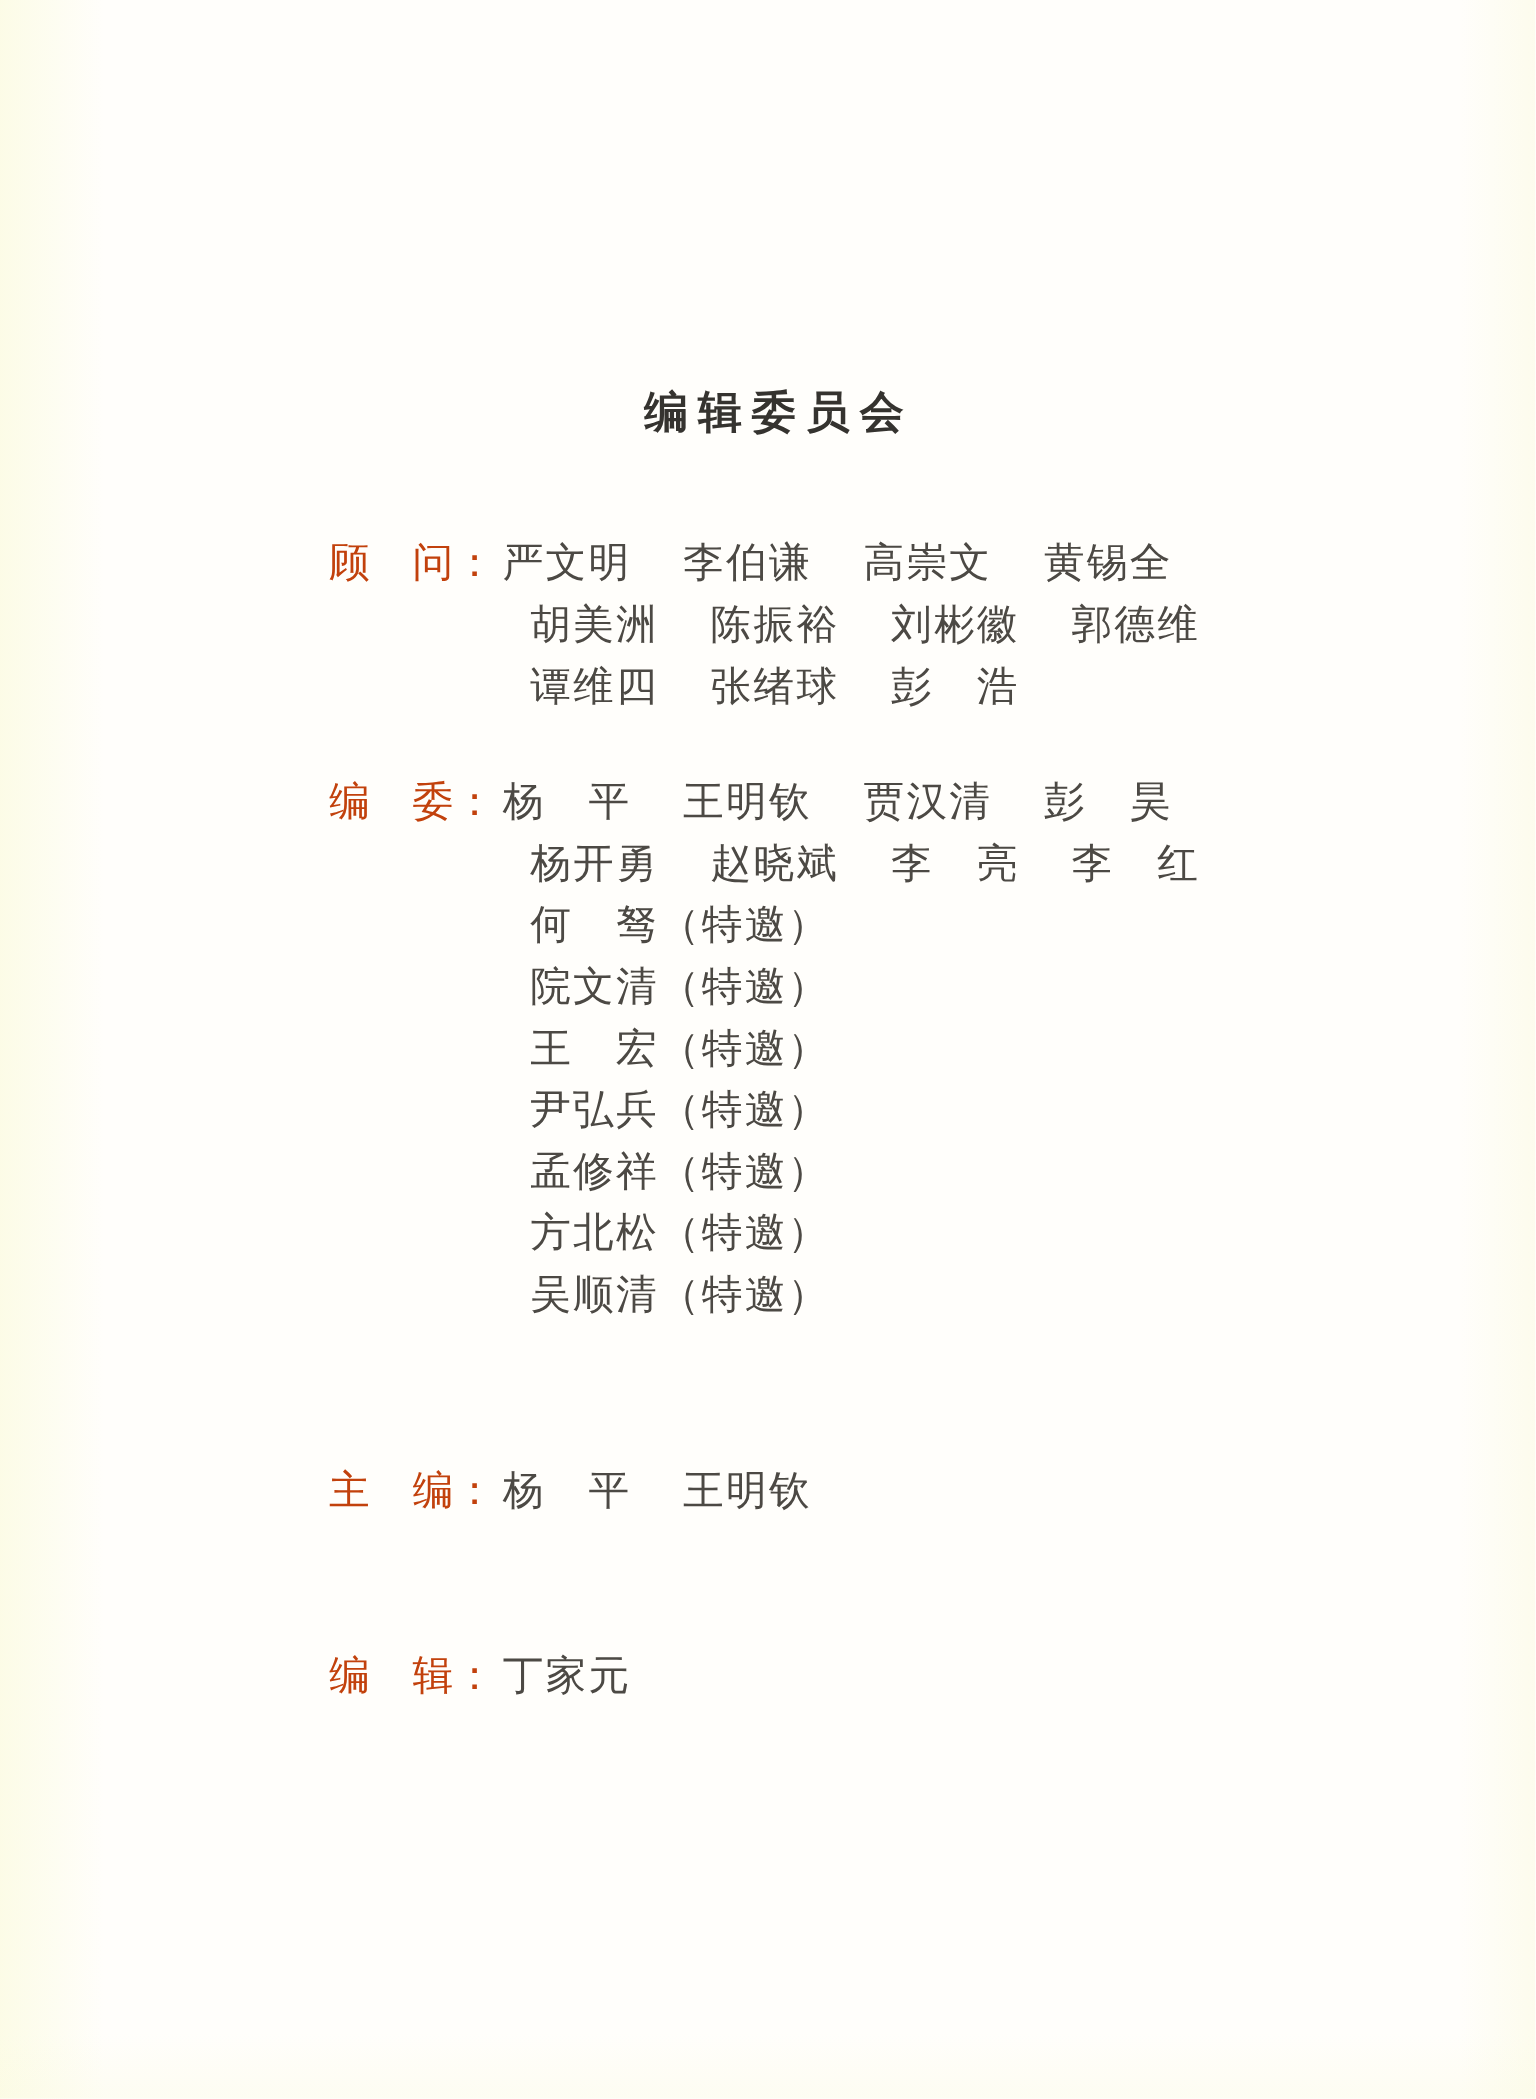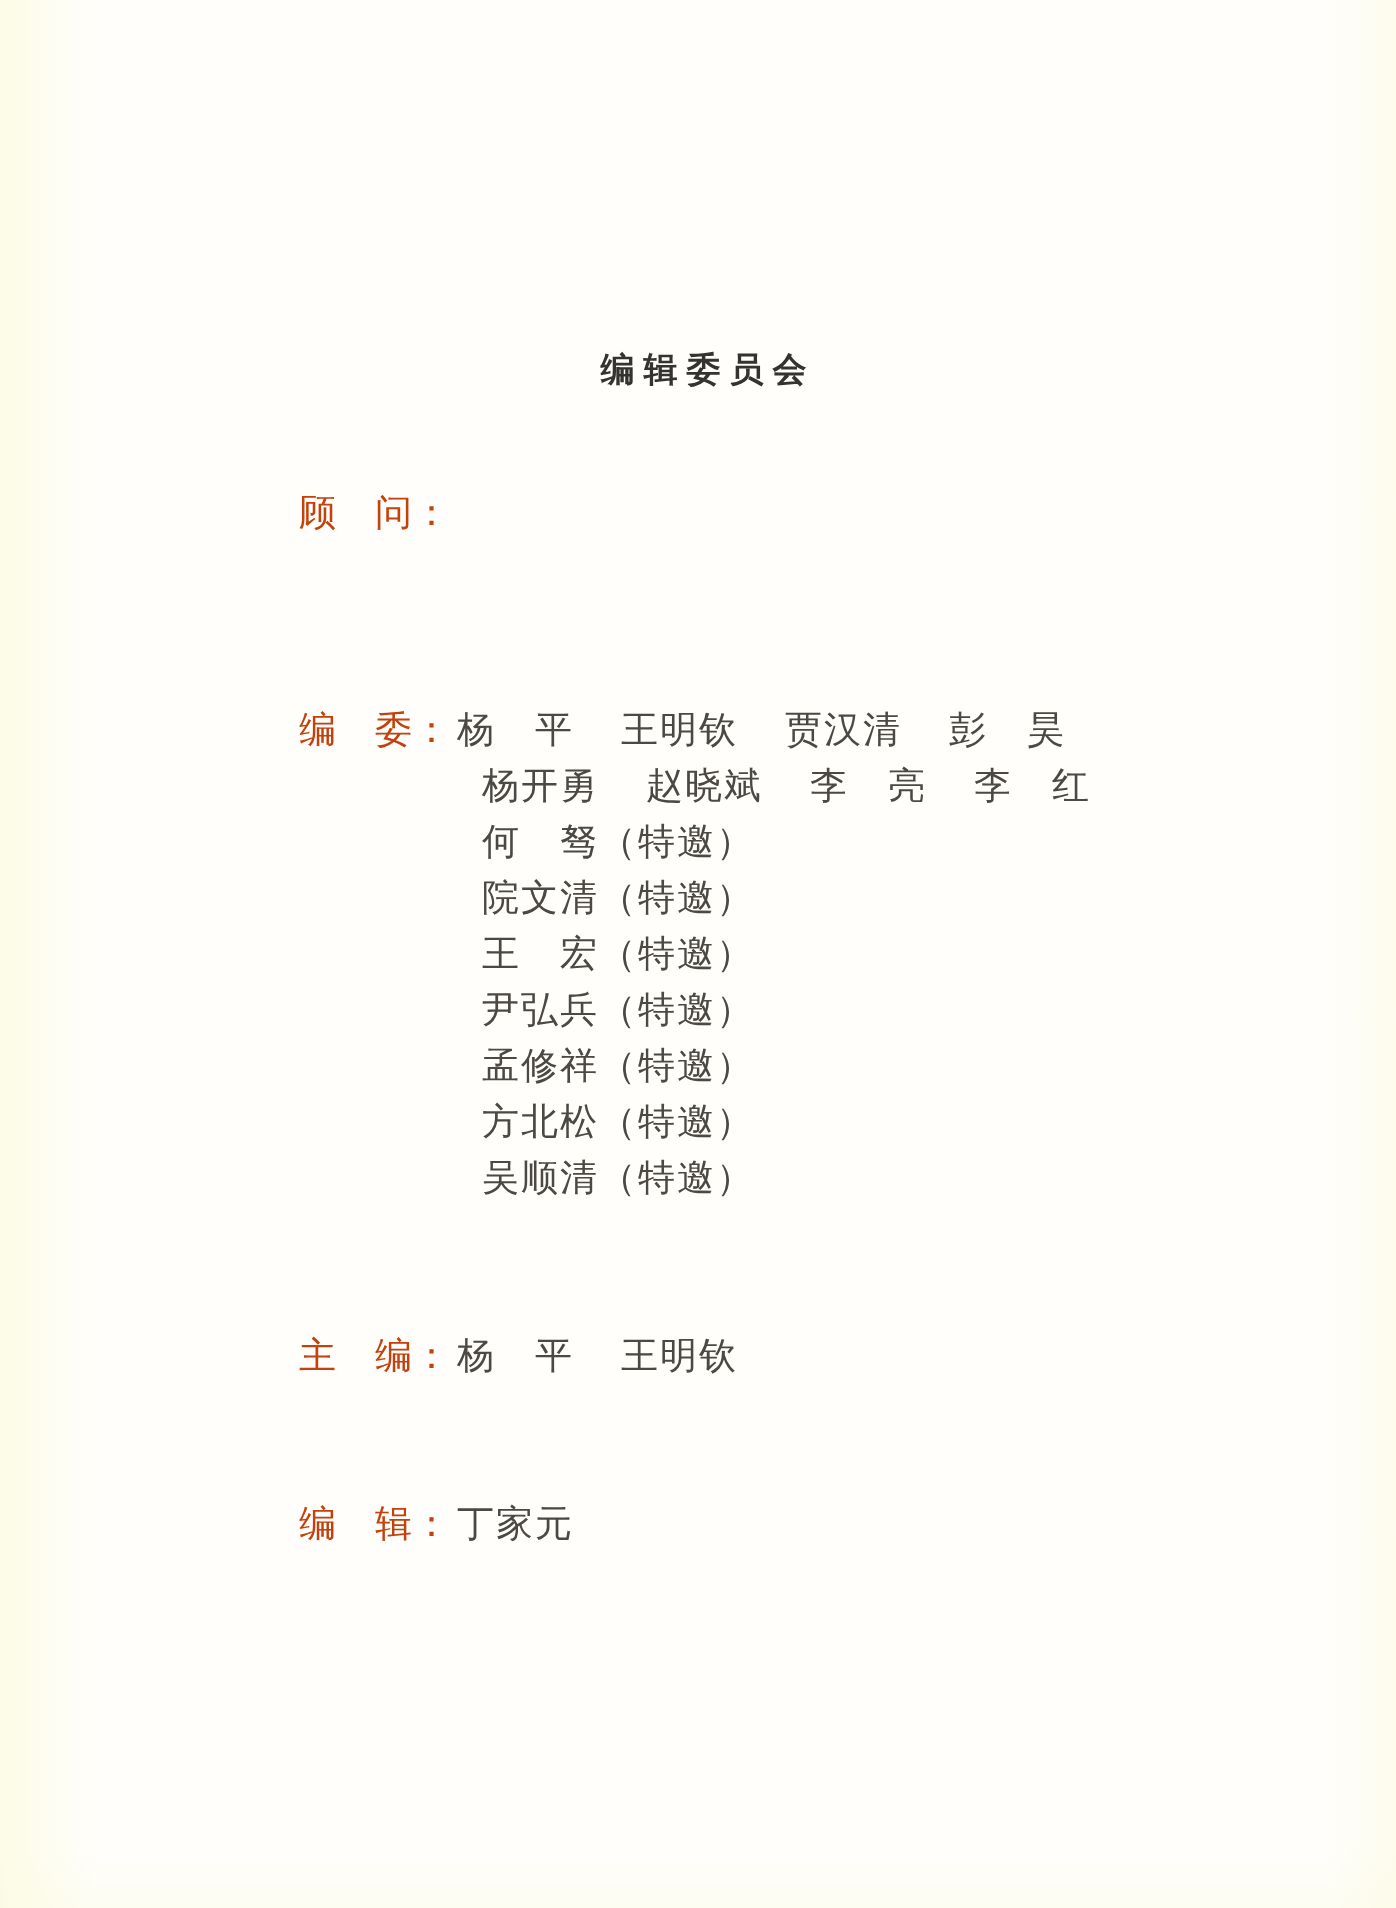--- a/index.html
+++ b/index.html
@@ -28,21 +28,21 @@
     background: linear-gradient(0deg, rgba(250,250,225,0.35), rgba(250,250,225,0));
     pointer-events: none;
   }
   .title {
     position: absolute;
     top: 347px;
     left: 0;
     width: 100%;
     text-align: center;
     padding-left: 20px;       
-    font-size: 34px;
+    font-size: 40px;
     font-weight: bold;
     letter-spacing: 9px;
     color: #35332f;
     white-space: pre;
   }
   .section {
     position: absolute;
     left: 299px;
     display: flex;
     align-items: flex-start;
@@ -79,20 +79,25 @@
 <div class="page">
   <div class="edge-left"></div>
   <div class="edge-right"></div>
   <div class="edge-bottom"></div>
 
   <div class="title">编辑委员会</div>
 
   <div>
       <div class="section sec-advisors">
         <div class="label">顾　问：</div>
+        <div class="lines">
+          <div class="line"><span class="name">严文明</span><span class="name">李伯谦</span><span class="name">高崇文</span><span class="name">黄锡全</span></div>
+          <div class="line cont"><span class="name">胡美洲</span><span class="name">陈振裕</span><span class="name">刘彬徽</span><span class="name">郭德维</span></div>
+          <div class="line cont"><span class="name">谭维四</span><span class="name">张绪球</span><span class="name">彭　浩</span></div>
+        </div>
       </div>
       <div class="section sec-editorial-board">
         <div class="label">编　委：</div>
         <div class="lines">
           <div class="line"><span class="name">杨　平</span><span class="name">王明钦</span><span class="name">贾汉清</span><span class="name">彭　昊</span></div>
           <div class="line cont"><span class="name">杨开勇</span><span class="name">赵晓斌</span><span class="name">李　亮</span><span class="name">李　红</span></div>
           <div class="line cont"><span class="name">何　驽（特邀）</span></div>
           <div class="line cont"><span class="name">院文清（特邀）</span></div>
           <div class="line cont"><span class="name">王　宏（特邀）</span></div>
           <div class="line cont"><span class="name">尹弘兵（特邀）</span></div>

